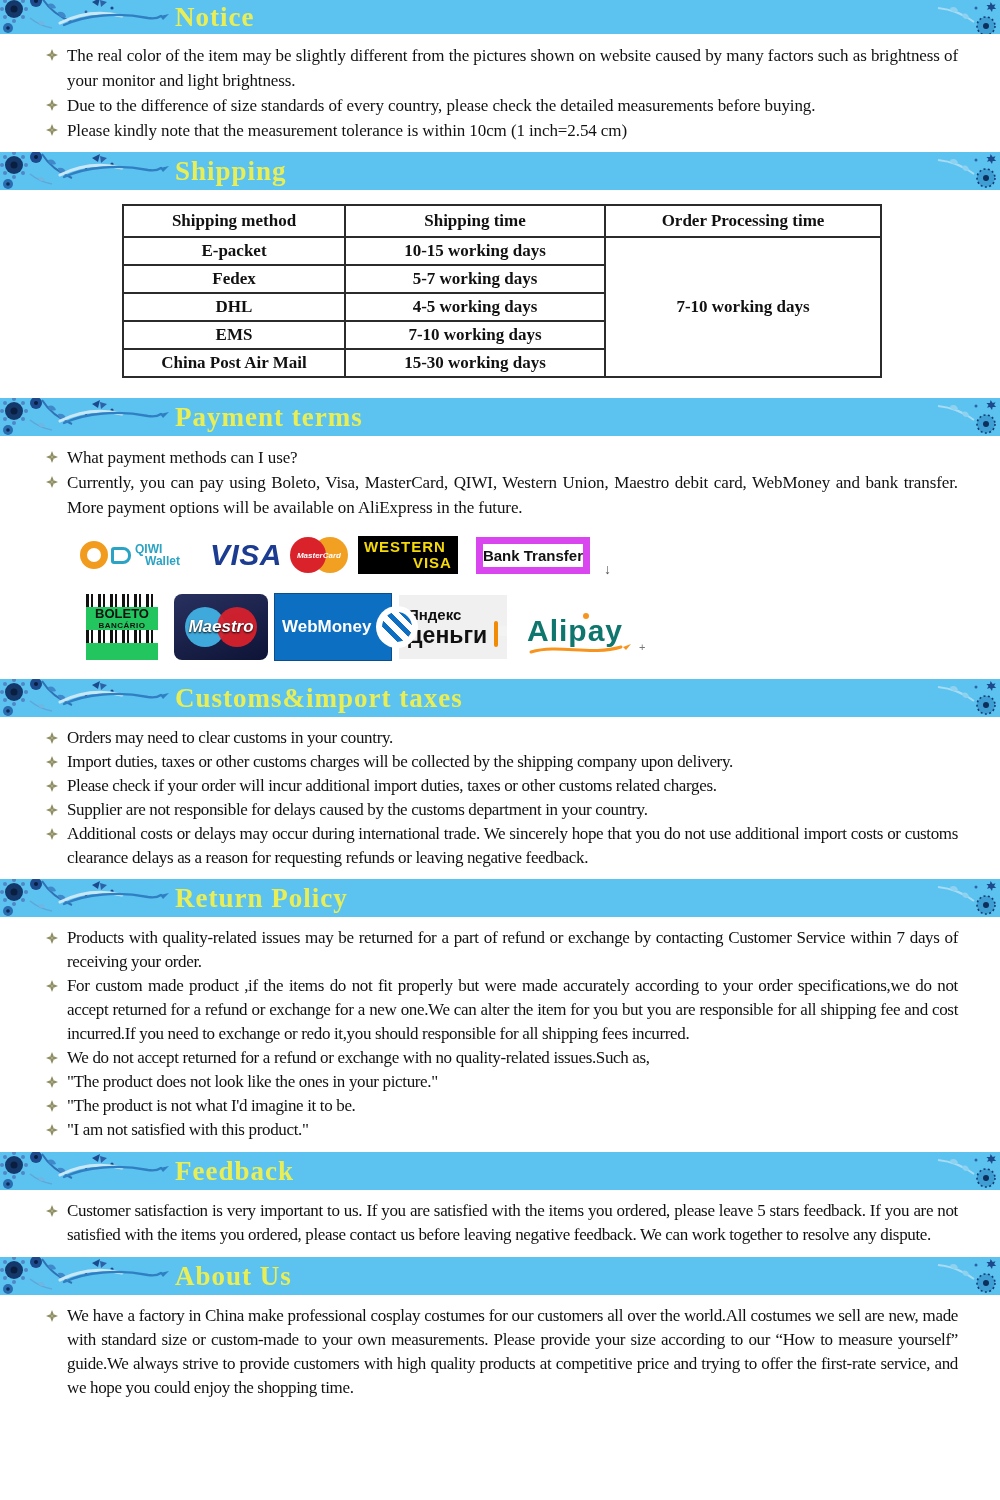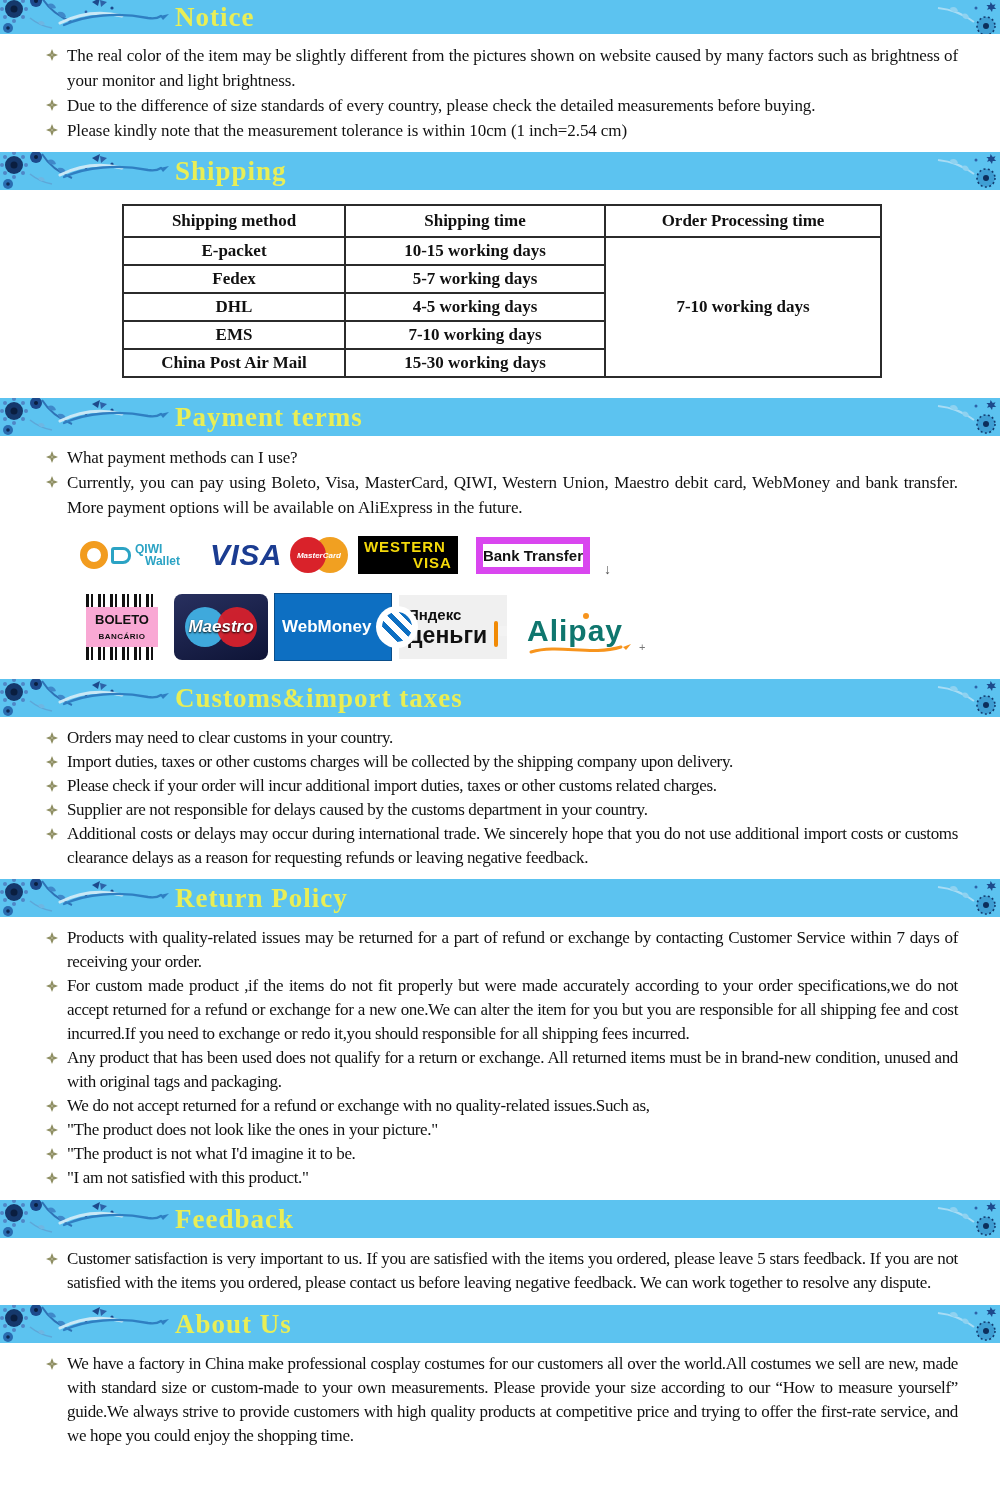--- a/index.html
+++ b/index.html
@@ -53,22 +53,22 @@
   .mc .c1{ position:absolute; left:0; top:1px; width:36px; height:36px; border-radius:50%; background:#d9222a; }
   .mc .mtxt{ position:absolute; left:0; right:0; top:15px; text-align:center; color:#fff;
     font-style:italic; font-weight:bold; font-size:8px; z-index:2; }
   .wu{ width:100px; height:38px; margin-left:10px; background:#000; color:#f5d90a;
        font-weight:800; font-size:15px; line-height:16px; padding:3px 6px; }
   .wu .l1{ display:block; text-align:left; letter-spacing:1px; }
   .wu .l2{ display:block; text-align:right; letter-spacing:1px; }
   .bank{ margin-left:18px; border:7px solid #d946ef; background:#fff; color:#111;
          font-weight:bold; font-size:15px; padding:3px 0; }
   .cursor-down{ margin-left:14px; margin-top:28px; color:#555; font-size:14px; }
-  .boleto{ width:72px; height:66px; background:#f9a8d4; display:flex; flex-direction:column;
-           justify-content:space-between; align-items:center; }
+  .boleto{ width:72px; height:66px; background:#22c55e; display:flex; flex-direction:column;
+           justify-content:flex-start; align-items:center; }
   .barcode{ width:100%; height:13px;
     background:repeating-linear-gradient(90deg,#111 0 3px,#fff 3px 5px,#111 5px 7px,#fff 7px 12px); }
   .boleto-t1{ font-weight:800; font-size:13px; line-height:14px; }
   .boleto-t2{ font-weight:800; font-size:8px; line-height:9px; letter-spacing:.5px; }
   .maestro{ position:relative; width:94px; height:66px; margin-left:16px; border-radius:8px;
             background:linear-gradient(160deg,#28305f,#0e1436); overflow:hidden; }
   .maestro .b{ position:absolute; left:11px; top:13px; width:40px; height:40px; border-radius:50%; background:#3fa9dc; }
   .maestro .r{ position:absolute; right:11px; top:13px; width:40px; height:40px; border-radius:50%; background:#d6212c; opacity:.95; }
   .maestro .t{ position:absolute; left:0; right:0; top:23px; text-align:center; color:#fff;
                font-style:italic; font-weight:800; font-size:17px; text-shadow:0 1px 2px #000; z-index:2; }
@@ -398,26 +398,20 @@
     <li>
         <svg class="bmark">
           <use href="#sym-bullet"></use>
         </svg>
         <span class="btext">For custom made product ,if the items do not fit properly but were made accurately according to your order specifications,we do not accept returned for a refund or exchange for a new one.We can alter the item for you but you are responsible for all shipping fee and cost incurred.If you need to exchange or redo it,you should responsible for all shipping fees incurred.</span>
       </li>
     <li>
         <svg class="bmark">
           <use href="#sym-bullet"></use>
         </svg>
-        <span class="btext">Any product that has been used does not qualify for a return or exchange. All returned items must be in brand-new condition, unused and with original tags and packaging.</span>
-      </li>
-    <li>
-        <svg class="bmark">
-          <use href="#sym-bullet"></use>
-        </svg>
         <span class="btext">We do not accept returned for a refund or exchange with no quality-related issues.Such as,</span>
       </li>
     <li>
         <svg class="bmark">
           <use href="#sym-bullet"></use>
         </svg>
         <span class="btext">"The product does not look like the ones in your picture."</span>
       </li>
     <li>
         <svg class="bmark">

